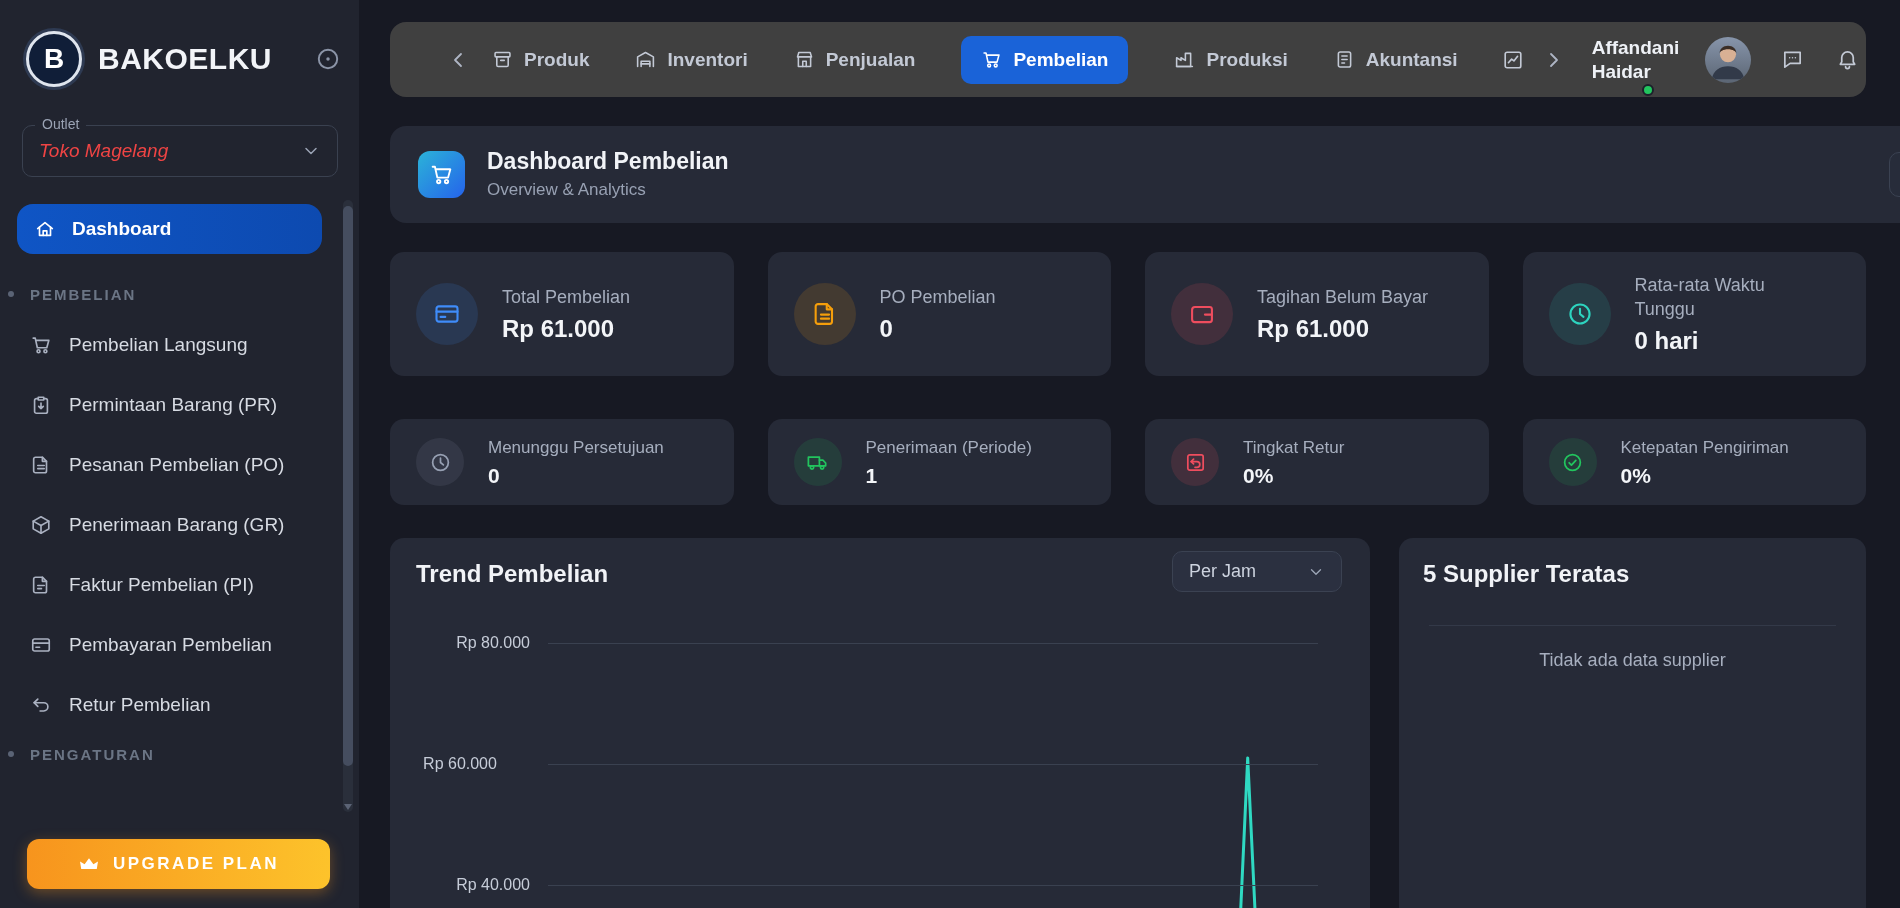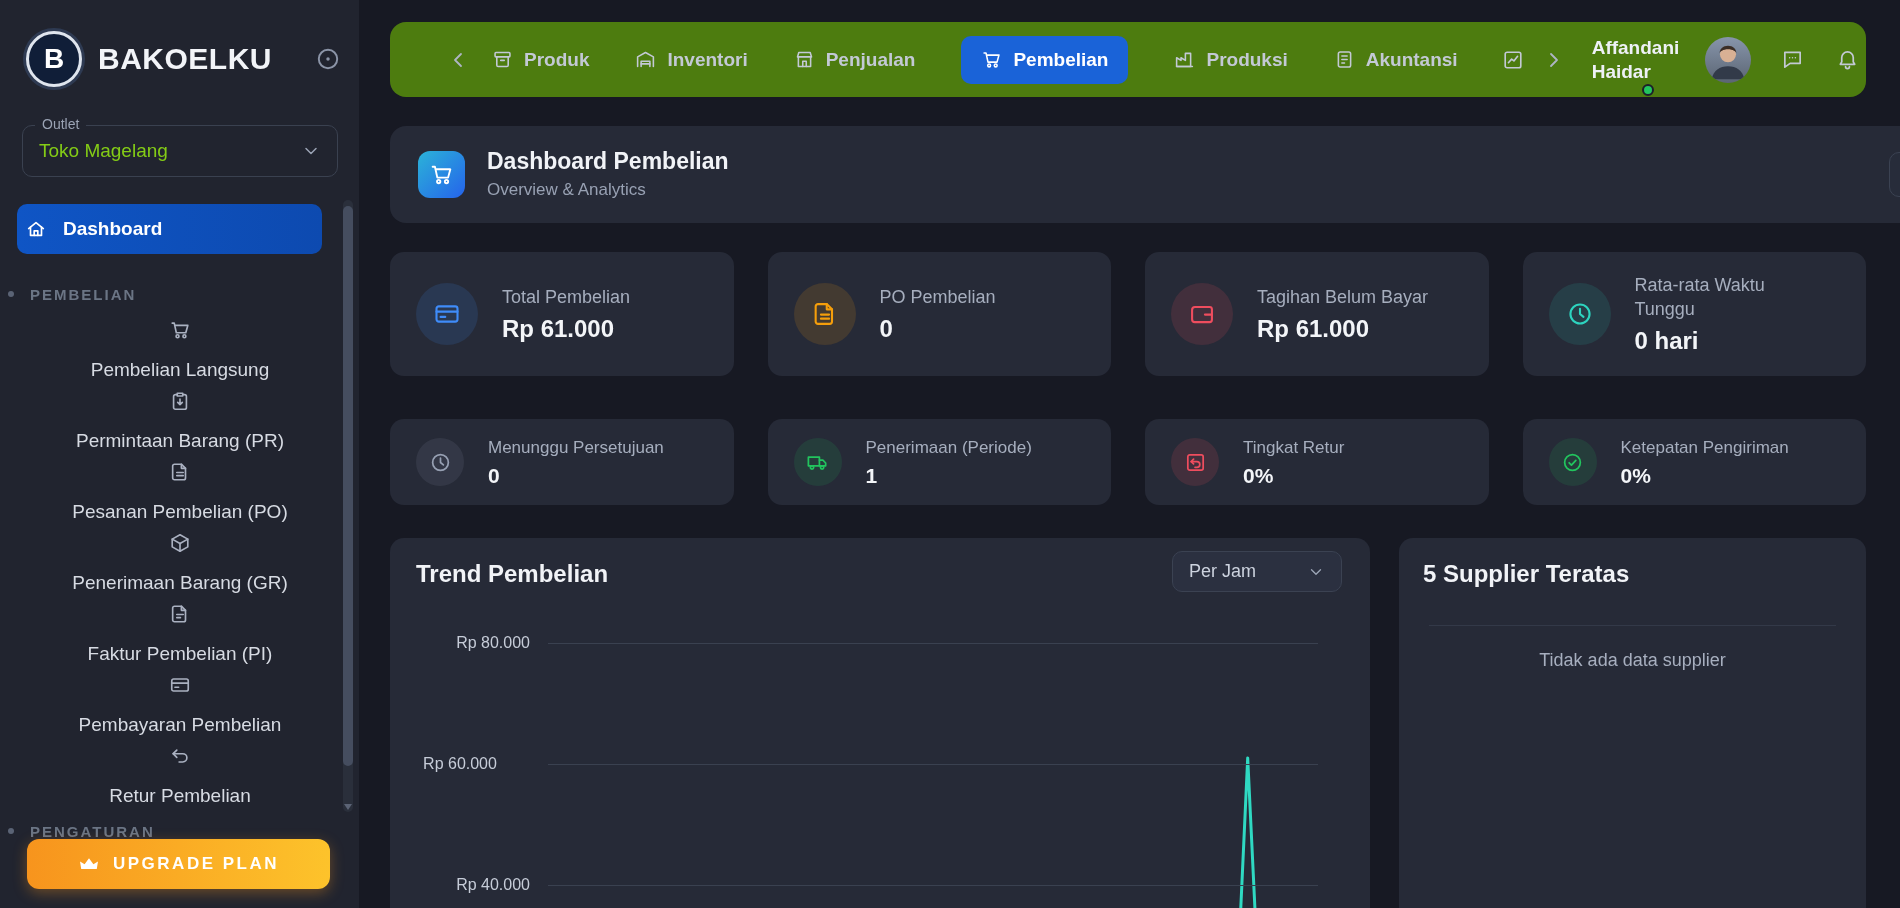--- a/index.html
+++ b/index.html
@@ -8,40 +8,40 @@
   svg.i { fill:none; stroke:currentColor; stroke-width:1.8; stroke-linecap:round; stroke-linejoin:round; display:block; }
 
   
   .sidebar { position:absolute; left:0; top:0; width:359px; height:908px; background:#21242f; }
   .logo-row { position:absolute; top:28px; left:26px; right:18px; height:62px; display:flex; align-items:center; gap:16px; }
   .logo-coin { width:56px; height:56px; border-radius:50%; background:#101e38; border:3px solid #dfe5ee; box-shadow:0 0 0 3px #2e3a52; display:flex; align-items:center; justify-content:center; font-size:28px; font-weight:800; color:#fff; }
   .logo-text { font-size:30px; font-weight:800; letter-spacing:0.5px; color:#f2f4f8; flex:1; }
   .collapse-btn { width:26px; height:26px; color:#8b94a7; cursor:pointer; }
   .outlet-box { position:absolute; top:125px; left:22px; width:316px; height:52px; border:1px solid #3a4150; border-radius:10px; display:flex; align-items:center; padding:0 16px; cursor:pointer; }
   .outlet-label { position:absolute; top:-10px; left:12px; background:#21242f; padding:0 7px; font-size:14px; color:#9aa3b4; }
-  .outlet-value { font-size:19px; color:#84cc16; flex:1; }
+  .outlet-value { font-size:19px; color:#ef4444; flex:1;font-style:italic; }
   .outlet-chevron { color:#9aa3b4; width:20px; height:20px; }
-  .dash-item { position:absolute; top:204px; left:17px; width:305px; height:50px; background:linear-gradient(90deg,#0f55c5,#0d4ab0); border-radius:10px; display:flex; align-items:center; gap:16px; padding:0 8px; font-size:19px; font-weight:600; color:#fff; cursor:pointer; }
+  .dash-item { position:absolute; top:204px; left:17px; width:305px; height:50px; background:linear-gradient(90deg,#0f55c5,#0d4ab0); border-radius:16px; display:flex; align-items:center; gap:16px; padding:0 17px; font-size:19px; font-weight:600; color:#fff; cursor:pointer; }
   .dash-item .i { width:22px; height:22px; }
   .sidebar-menu { position:absolute; top:285px; left:30px; width:300px; }
   .section-row { position:relative; height:18px; margin-bottom:16px; display:flex; align-items:center; }
   .section-row.second { margin-top:14px; }
   .section-dot { position:absolute; left:-22px; width:6px; height:6px; border-radius:50%; background:#5a6375; }
   .section-label { font-size:15px; font-weight:700; letter-spacing:2px; color:#6b7585; }
-  .menu-item { min-height:52px; display:flex; align-items:center; gap:17px; margin-bottom:8px; cursor:pointer;flex-direction:column; }
+  .menu-item { min-height:52px; display:flex; align-items:center; gap:17px; margin-bottom:8px; cursor:pointer; }
   .menu-item .i { width:22px; height:22px; color:#aab1c1; flex:none; }
   .menu-item .lbl { font-size:19px; line-height:24px; color:#d7dbe3; max-width:218px; }
   .upgrade-btn { position:absolute; left:27px; top:839px; width:303px; height:50px; border-radius:12px; background:linear-gradient(90deg,#f7941d,#fdc32b); display:flex; align-items:center; justify-content:center; gap:13px; font-size:17px; font-weight:800; letter-spacing:2.5px; color:#fff; cursor:pointer; box-shadow:0 4px 14px rgba(247,148,29,.35); }
   .upgrade-btn .i { width:22px; height:22px; }
   .side-scroll { position:absolute; right:6px; top:200px; width:10px; height:612px; border-radius:5px; background:#2a2f3b; }
   .side-scroll .thumb { position:absolute; top:6px; left:0; width:10px; height:560px; border-radius:5px; background:#454d5f; cursor:grab; }
   .side-scroll .arrow { position:absolute; bottom:2px; left:1px; width:0; height:0; border-left:4px solid transparent; border-right:4px solid transparent; border-top:6px solid #5b6375; }
 
   
-  .topnav { position:absolute; left:390px; top:22px; width:1476px; height:75px; background:#4d7c0f; border-radius:16px; display:flex; align-items:center; padding:0 30px 0 56px; overflow:hidden; }
+  .topnav { position:absolute; left:390px; top:22px; width:1476px; height:75px; background:#404040; border-radius:16px; display:flex; align-items:center; padding:0 30px 0 56px; overflow:hidden; }
   .nav-chev { width:24px; height:24px; color:#aeb5c4; cursor:pointer; flex:none; }
   .tabs { display:flex; align-items:center; gap:46px; margin-left:22px; flex:none; }
   .tab { display:flex; align-items:center; gap:11px; font-size:19px; font-weight:600; color:#c3c9d5; cursor:pointer; white-space:nowrap; }
   .tab .i { width:21px; height:21px; }
   .tab.active { background:#1a63d8; color:#fff; border-radius:10px; padding:13px 20px; }
   .tab-overflow { margin-left:44px; color:#c3c9d5; width:22px; height:22px; flex:none; cursor:pointer; }
   .nav-chev.right { margin-left:18px; }
   .user-name { margin-left:26px; width:122px; font-size:19px; font-weight:600; line-height:24px; color:#eef1f6; }
   .avatar { position:relative; margin-left:26px; width:46px; height:46px; border-radius:50%; background:linear-gradient(180deg,#8795ab,#5b6573); overflow:hidden; flex:none; cursor:pointer; }
   .avatar svg { display:block; }

